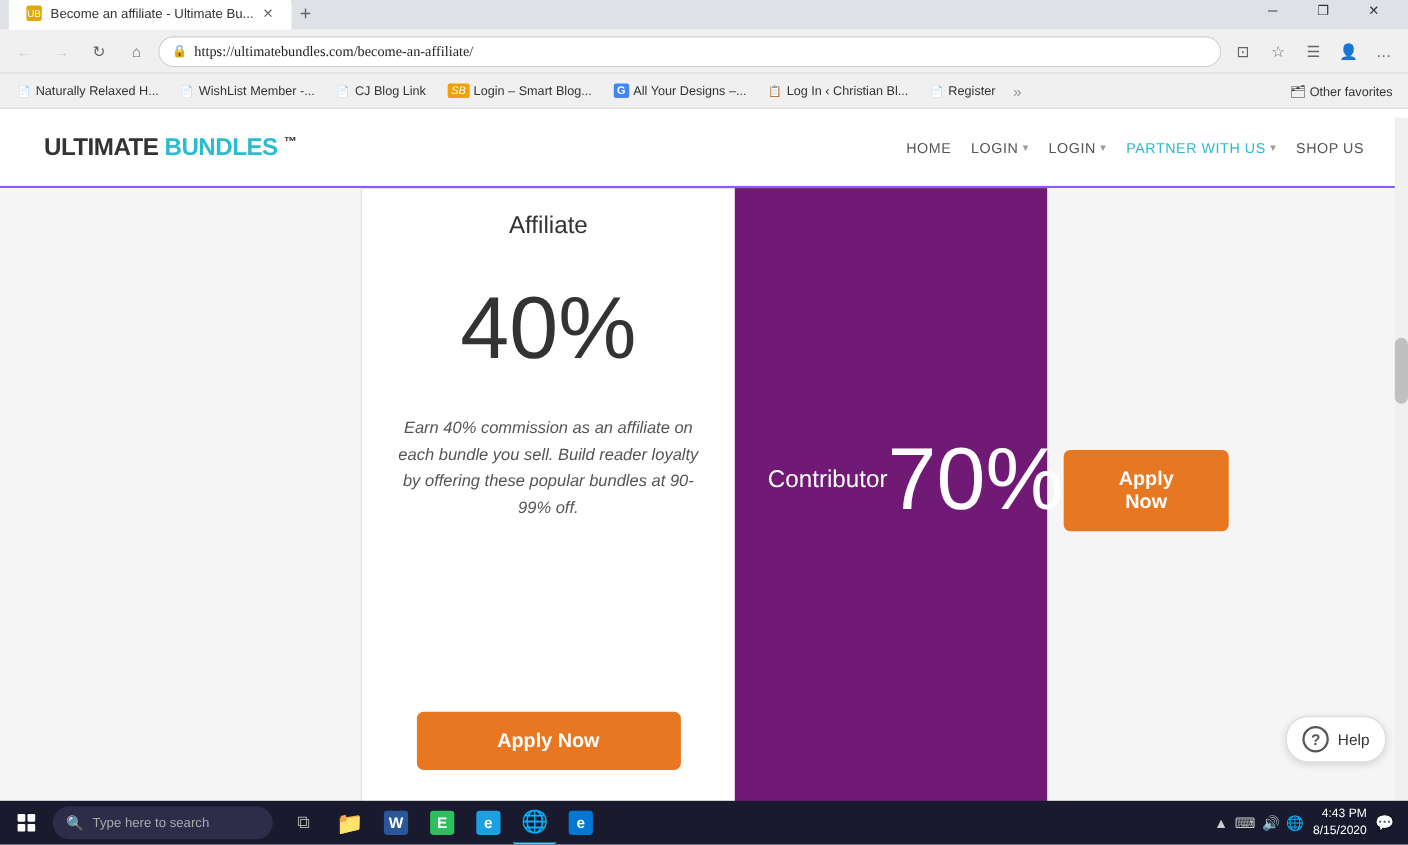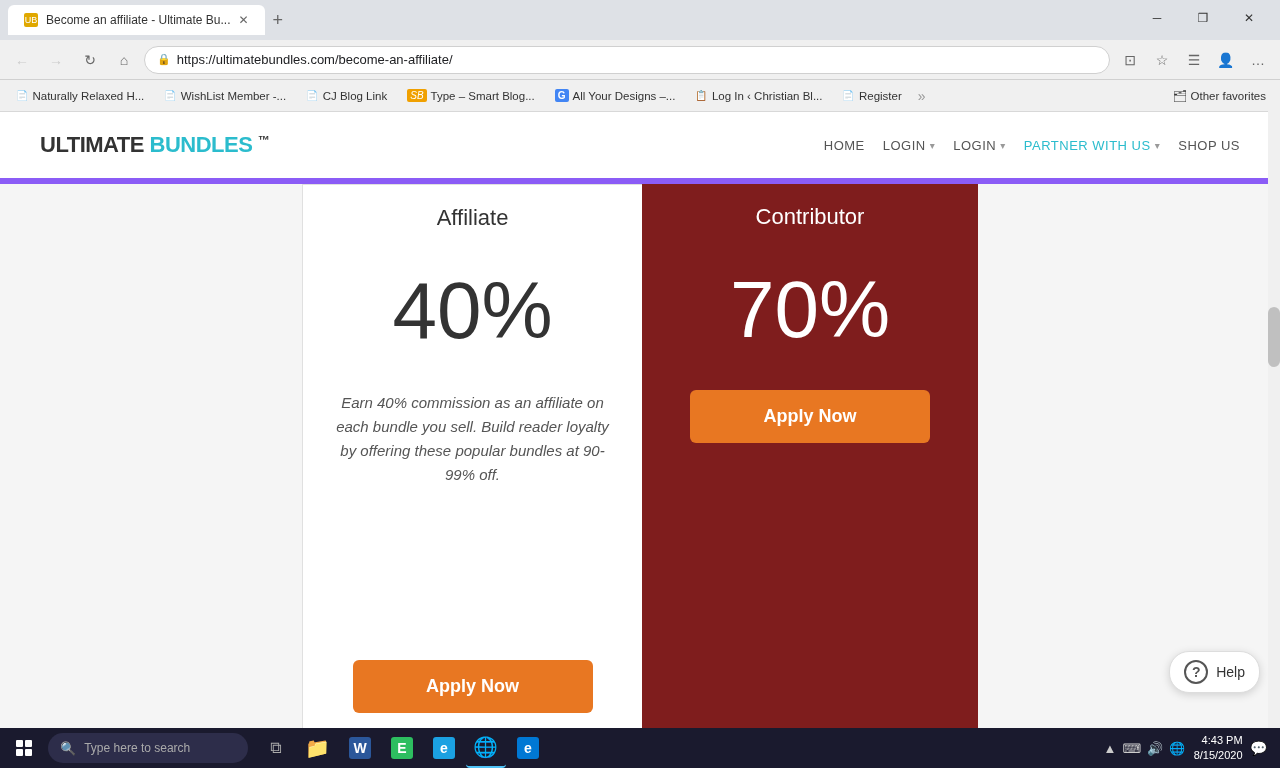--- a/index.html
+++ b/index.html
@@ -1,23 +1,23 @@
 <!DOCTYPE html>
 <html><head>
   <meta charset="utf-8">
   <style>
     * { margin: 0; padding: 0; box-sizing: border-box; }
     body { font-family: Arial, sans-serif; background: #fff; width: 1280px; height: 768px; overflow: hidden; position: relative; }
 
     
     .title-bar {
-      height: 40px;
+      height: 27px;
       background: #dee1e6;
       display: flex;
-      align-items: flex-start;
+      align-items: flex-end;
       padding: 0 8px;
       gap: 8px;
     }
     .tab-bar {
       display: flex;
       align-items: flex-end;
       height: 35px;
     }
     .tab-active {
       background: #fff;
@@ -94,21 +94,21 @@
       height: 28px;
       border: 1px solid #d0d0d0;
       border-radius: 14px;
       background: white;
       padding: 0 12px;
       font-size: 13px;
       color: #333;
       display: flex; align-items: center; gap: 6px;
     }
     .address-lock { color: #1a73e8; font-size: 11px; }
-    .address-text { font-size: 13px; color: #202124; }
+    .address-text { font-size: 13px; color: #202124; font-family: Liberation Serif, serif; }
     .address-icons {
       display: flex; gap: 4px; margin-left: auto;
     }
     .addr-icon-btn {
       width: 28px; height: 28px;
       border: none; background: transparent;
       cursor: pointer;
       display: flex; align-items: center; justify-content: center;
       color: #666; font-size: 14px;
       border-radius: 50%;
@@ -147,21 +147,21 @@
       background: white;
       overflow: hidden;
     }
 
     
     .site-nav {
       height: 72px;
       display: flex;
       align-items: center;
       padding: 16px 40px;
-      border-bottom: 6px solid #8b5cf6;
+      border-bottom: 2px solid #8b5cf6;
       background: white;
     }
     .site-logo {
       font-size: 22px;
       font-weight: 700;
       color: #333;
       letter-spacing: -0.5px;
     }
     .logo-ultimate { color: #333; font-weight: 900; }
     .logo-bundles { color: #2bbccd; font-weight: 900; }
@@ -210,25 +210,24 @@
       min-height: 560px;
       display: flex;
       flex-direction: column;
       align-items: center;
       padding: 20px 30px 30px;
       border: 1px solid #e0e0e0;
       border-right: none;
     }
 
     .card-contributor {
-      background: #7f1d1d;
-      width: 336px;
+      background: #701a75;
+      width: 284px;
       min-height: 560px;
       display: flex;
-      flex-direction: column;
       align-items: center;
       padding: 20px 30px 30px;
       color: white;
     }
 
     .card-title {
       font-size: 22px;
       font-weight: 400;
       color: #333;
       margin-bottom: 20px;
@@ -445,21 +444,21 @@
   <div class="bookmark-item">
     <span class="bookmark-icon">📄</span>
     <span>WishList Member -...</span>
   </div>
   <div class="bookmark-item">
     <span class="bookmark-icon">📄</span>
     <span>CJ Blog Link</span>
   </div>
   <div class="bookmark-item">
     <span class="bookmark-icon" style="background:#f0a000;color:white;padding:1px 3px;border-radius:2px;font-style:italic;font-size:10px;">SB</span>
-    <span>Type – Smart Blog...</span>
+    <span>Login – Smart Blog...</span>
   </div>
   <div class="bookmark-item">
     <span class="bookmark-icon" style="background:#4285f4;color:white;padding:1px 3px;border-radius:2px;font-size:10px;font-weight:700;">G</span>
     <span>All Your Designs –...</span>
   </div>
   <div class="bookmark-item">
     <span class="bookmark-icon">📋</span>
     <span>Log In ‹ Christian Bl...</span>
   </div>
   <div class="bookmark-item">

